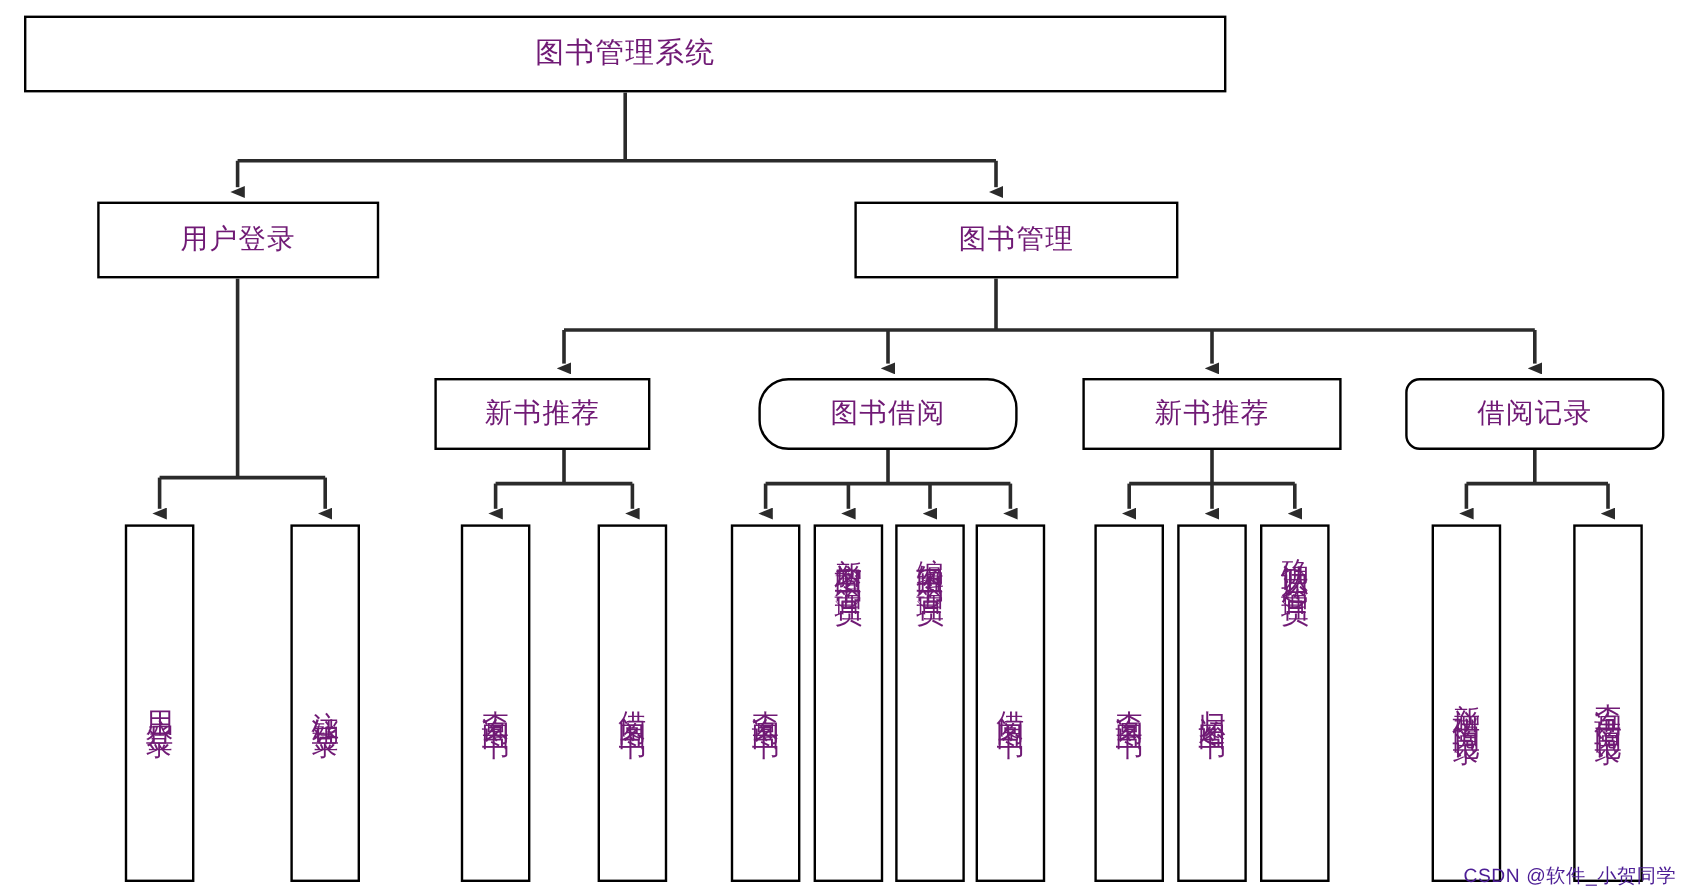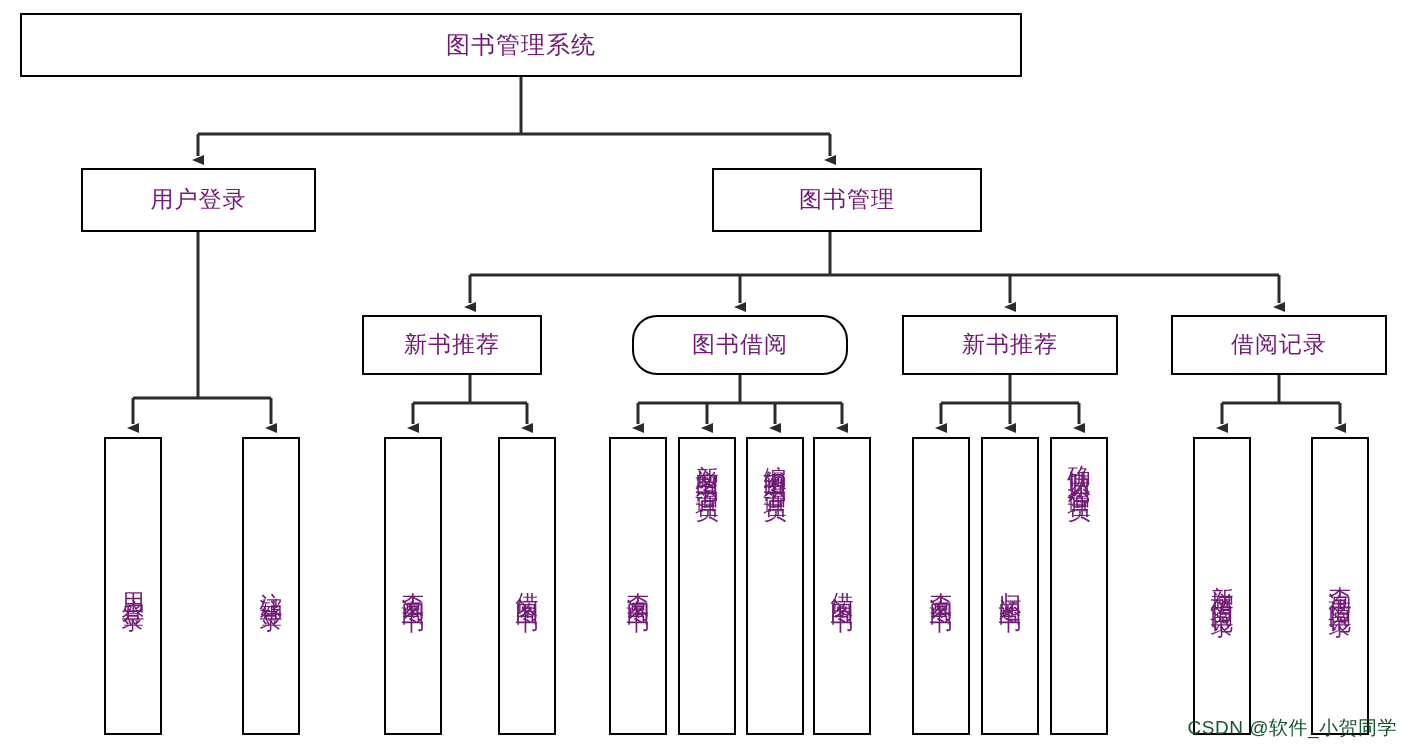--- a/index.html
+++ b/index.html
@@ -73,22 +73,22 @@
   
   .node.v.center {
     align-items: center;
     padding-top: 0;
   }
   
   #watermark {
     position: absolute;
     right: 8px;
     bottom: 6px;
-    font-size: 19px;
-    color: #14532d;
+    font-size: 16px;
+    color: #4c1d95;
     letter-spacing: 0.5px;
     z-index: 3;
     white-space: nowrap;
     margin-top: 24px;
   }
 </style>
 </head>
 <body>
 
 <div id="canvas">
@@ -160,21 +160,21 @@
   </div>
 
   <div class="node h" style="left:632px; top:315px; width:216px; height:60px;border-radius:25px;">
     <span class="label">图书借阅</span>
   </div>
 
   <div class="node h" style="left:902px; top:315px; width:216px; height:60px;">
     <span class="label">新书推荐</span>
   </div>
 
-  <div class="node h" style="left:1171px; top:315px; width:216px; height:60px;">
+  <div class="node h" style="left:1171px; top:315px; width:216px; height:60px;border-radius:12px;">
     <span class="label">借阅记录</span>
   </div>
 
   <div class="node v center" style="left:104px; top:437px; width:58px; height:298px;">
     <span class="label">用户登录</span>
   </div>
 
   <div class="node v center" style="left:242px; top:437px; width:58px; height:298px;">
     <span class="label">注销登录</span>
   </div>

